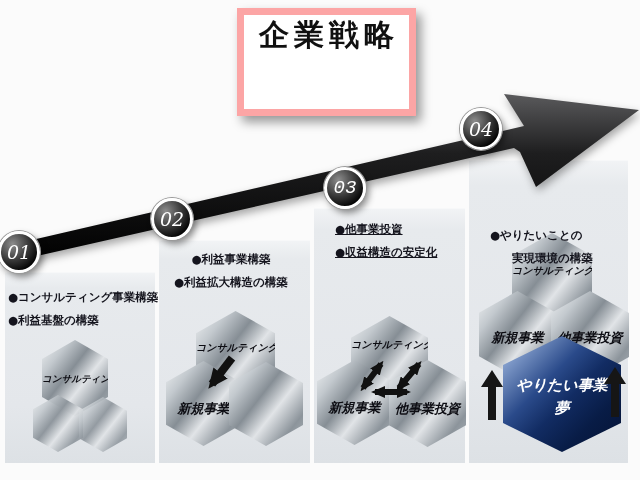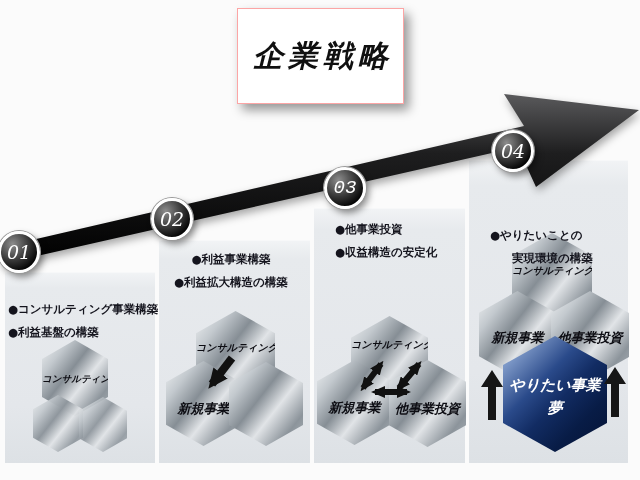--- a/index.html
+++ b/index.html
@@ -20,48 +20,48 @@
   .growth{position:absolute;left:0;top:0;z-index:2;
     filter:drop-shadow(2px 4px 4px rgba(0,0,0,.35));}
 
   
   .num{position:absolute;z-index:4;width:36px;height:36px;border-radius:50%;
     background:radial-gradient(circle at 32% 28%,#8d8d8d 0%,#3a3a3a 45%,#000 80%);
     border:3px solid #fff;box-shadow:0 0 0 1px #9a9a9a,3px 4px 7px rgba(0,0,0,.45);
     color:#fff;display:flex;align-items:center;justify-content:center;
     font-family:"DejaVu Serif",serif;font-style:italic;font-size:19px;}
   .n1{left:-2px;top:231px;} .n2{left:151px;top:198px;}
-  .n3{left:324px;top:167px;font-family:Liberation Mono, monospace;} .n4{left:460px;top:130px;margin-left:32px;}
+  .n3{left:324px;top:167px;font-family:Liberation Mono, monospace;} .n4{left:460px;top:108px;}
 
   
   .title-box{position:absolute;z-index:5;left:237px;top:8px;width:165px;height:94px;
-    background:#fff;border:1px solid #fca5a5;box-shadow:5px 6px 10px rgba(0,0,0,.4);
-    display:flex;align-items:center;justify-content:center;font-style:italic;}
+    background:#fff;border:7px solid #fca5a5;box-shadow:5px 6px 10px rgba(0,0,0,.4);
+    display:flex;align-items:flex-start;justify-content:center;}
   .title-text{font-family:"DejaVu Serif",serif;font-weight:bold;font-size:30px;
     letter-spacing:5px;padding-left:5px;color:#101010;white-space:nowrap;}
 
   
   .bullets{position:absolute;z-index:4;font-family:"DejaVu Serif",serif;font-weight:bold;
     font-size:11.5px;color:#14141d;line-height:23px;white-space:nowrap;}
-  .b1{left:8px;top:298px;} .b2{left:174px;top:248px;text-align:center;}
-  .b3{left:335px;top:218px;} .b4{left:490px;top:184px;margin-top:40px;}
+  .b1{left:8px;top:286px;} .b2{left:174px;top:248px;text-align:center;}
+  .b3{left:335px;top:218px;text-decoration:underline;} .b4{left:490px;top:184px;margin-top:40px;}
   .bullets .indent{padding-left:22px;}
   .bullets span{display:block;}
 
   
   .hex{position:absolute;
     clip-path:polygon(50% 0%,100% 25%,100% 75%,50% 100%,0% 75%,0% 25%);
     background:linear-gradient(128deg,#f2f4f5 0%,#c3c9ce 22%,#868e95 42%,
                #e1e4e7 60%,#8c949b 82%,#aab1b7 100%);font-style:italic;}
   .hex .lbl{position:absolute;left:0;width:100%;text-align:center;color:#0d0d13;
     font-family:"DejaVu Serif",serif;line-height:1;white-space:nowrap;}
   .lbl.small{font-size:10px;font-weight:bold;}
   .lbl.big{font-size:13px;font-weight:bold;}
   .dream{background:linear-gradient(135deg,#cdd9ee 0%,#7e99c8 14%,#2a4a8a 38%,
-          #122c63 55%,#081c46 75%,#051234 100%);}
+          #122c63 55%,#081c46 75%,#051234 100%);padding-left:14px;}
   .dream .lbl{color:#fff;}
 
   
   .z2{z-index:2;} .z3{z-index:3;} .z4{z-index:4;}
 
   
   .s1-top{left:42px;top:340px;width:66px;height:76px;}
   .s1-top .lbl{top:45%;font-size:9.5px;font-weight:bold;}
   .s1-sl{left:33px;top:395px;width:50px;height:57px;opacity:.9;}
   .s1-sr{left:79px;top:397px;width:48px;height:55px;opacity:.85;}

